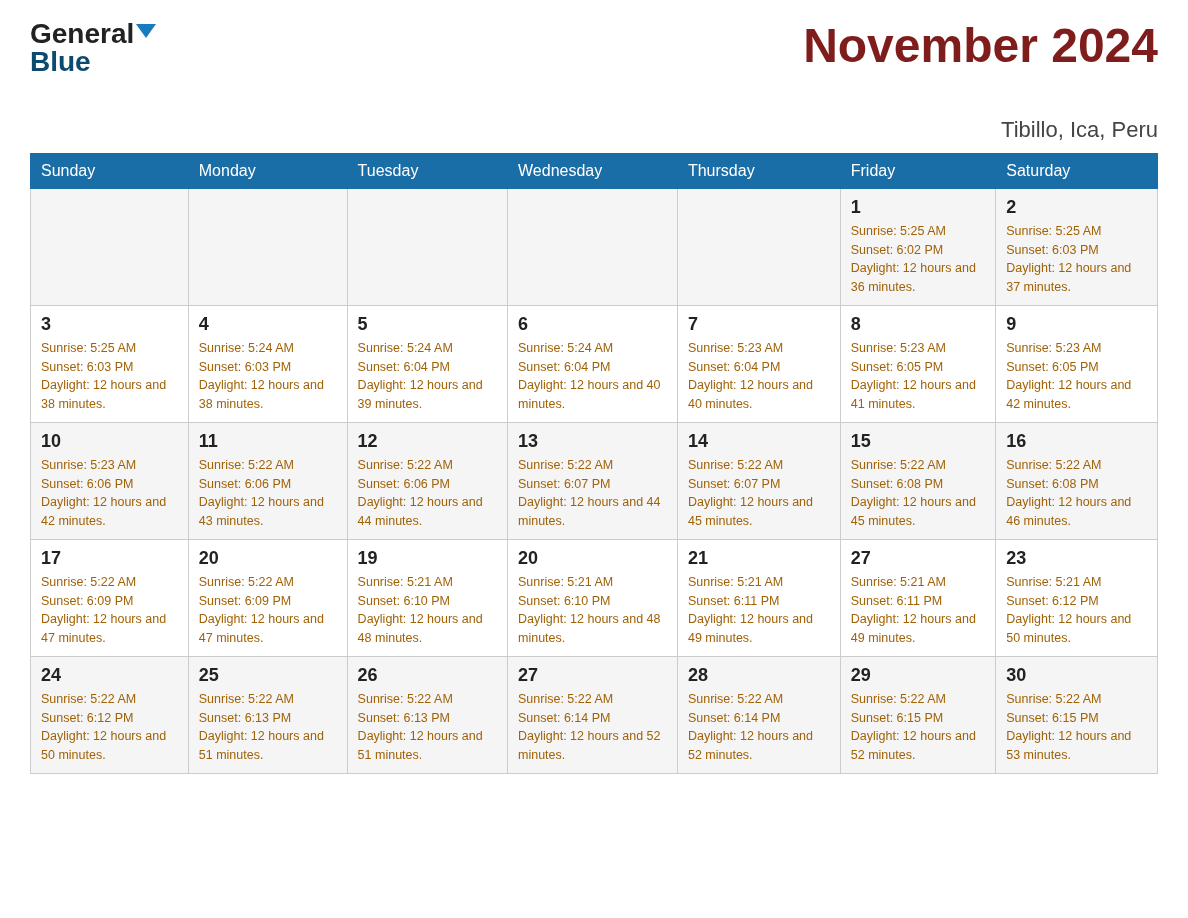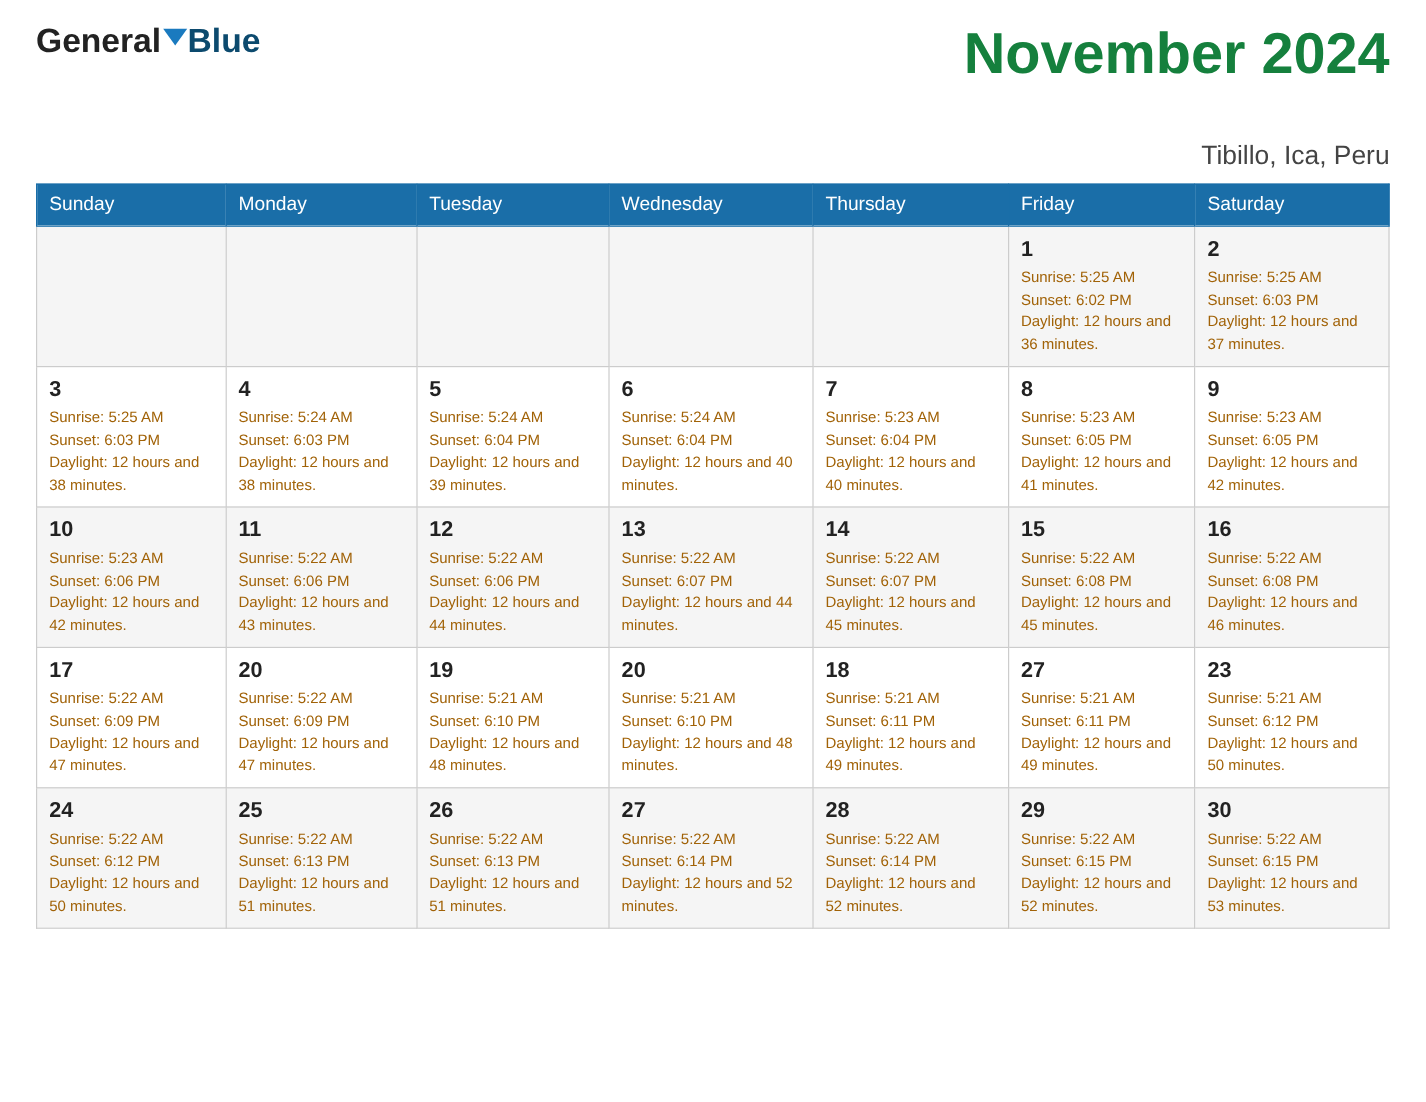--- a/index.html
+++ b/index.html
@@ -11,21 +11,21 @@
       min-height: 918px;
     }
     .header {
       display: flex;
       justify-content: space-between;
       align-items: flex-start;
       margin-bottom: 10px;
     }
     .logo {
       display: flex;
-      flex-direction: row;
+      flex-direction: column;
       align-items: flex-start;
     }
     .logo-general {
       font-size: 28px;
       font-weight: bold;
       color: #222;
       line-height: 1;
     }
     .logo-blue {
       font-size: 28px;
@@ -44,21 +44,21 @@
       vertical-align: middle;
       position: relative;
       top: -3px;
     }
     .title-block {
       text-align: right;
     }
     .title-block h1 {
       font-size: 48px;
       font-weight: bold;
-      color: #15803d;
+      color: #7f1d1d;
       line-height: 1.1;
     }
     .title-block h2 {
       font-size: 22px;
       font-weight: normal;
       color: #444;
       margin-top: 44px;
     }
     table {
       width: 100%;
@@ -164,21 +164,21 @@
         <td><span class="day-number">13</span><span class="day-info">Sunrise: 5:22 AM<br>Sunset: 6:07 PM<br>Daylight: 12 hours and 44 minutes.</span></td>
         <td><span class="day-number">14</span><span class="day-info">Sunrise: 5:22 AM<br>Sunset: 6:07 PM<br>Daylight: 12 hours and 45 minutes.</span></td>
         <td><span class="day-number">15</span><span class="day-info">Sunrise: 5:22 AM<br>Sunset: 6:08 PM<br>Daylight: 12 hours and 45 minutes.</span></td>
         <td><span class="day-number">16</span><span class="day-info">Sunrise: 5:22 AM<br>Sunset: 6:08 PM<br>Daylight: 12 hours and 46 minutes.</span></td>
       </tr>
       <tr>
         <td><span class="day-number">17</span><span class="day-info">Sunrise: 5:22 AM<br>Sunset: 6:09 PM<br>Daylight: 12 hours and 47 minutes.</span></td>
         <td><span class="day-number">20</span><span class="day-info">Sunrise: 5:22 AM<br>Sunset: 6:09 PM<br>Daylight: 12 hours and 47 minutes.</span></td>
         <td><span class="day-number">19</span><span class="day-info">Sunrise: 5:21 AM<br>Sunset: 6:10 PM<br>Daylight: 12 hours and 48 minutes.</span></td>
         <td><span class="day-number">20</span><span class="day-info">Sunrise: 5:21 AM<br>Sunset: 6:10 PM<br>Daylight: 12 hours and 48 minutes.</span></td>
-        <td><span class="day-number">18</span><span class="day-info">Sunrise: 5:21 AM<br>Sunset: 6:11 PM<br>Daylight: 12 hours and 49 minutes.</span></td>
+        <td><span class="day-number">21</span><span class="day-info">Sunrise: 5:21 AM<br>Sunset: 6:11 PM<br>Daylight: 12 hours and 49 minutes.</span></td>
         <td><span class="day-number">27</span><span class="day-info">Sunrise: 5:21 AM<br>Sunset: 6:11 PM<br>Daylight: 12 hours and 49 minutes.</span></td>
         <td><span class="day-number">23</span><span class="day-info">Sunrise: 5:21 AM<br>Sunset: 6:12 PM<br>Daylight: 12 hours and 50 minutes.</span></td>
       </tr>
       <tr>
         <td><span class="day-number">24</span><span class="day-info">Sunrise: 5:22 AM<br>Sunset: 6:12 PM<br>Daylight: 12 hours and 50 minutes.</span></td>
         <td><span class="day-number">25</span><span class="day-info">Sunrise: 5:22 AM<br>Sunset: 6:13 PM<br>Daylight: 12 hours and 51 minutes.</span></td>
         <td><span class="day-number">26</span><span class="day-info">Sunrise: 5:22 AM<br>Sunset: 6:13 PM<br>Daylight: 12 hours and 51 minutes.</span></td>
         <td><span class="day-number">27</span><span class="day-info">Sunrise: 5:22 AM<br>Sunset: 6:14 PM<br>Daylight: 12 hours and 52 minutes.</span></td>
         <td><span class="day-number">28</span><span class="day-info">Sunrise: 5:22 AM<br>Sunset: 6:14 PM<br>Daylight: 12 hours and 52 minutes.</span></td>
         <td><span class="day-number">29</span><span class="day-info">Sunrise: 5:22 AM<br>Sunset: 6:15 PM<br>Daylight: 12 hours and 52 minutes.</span></td>

